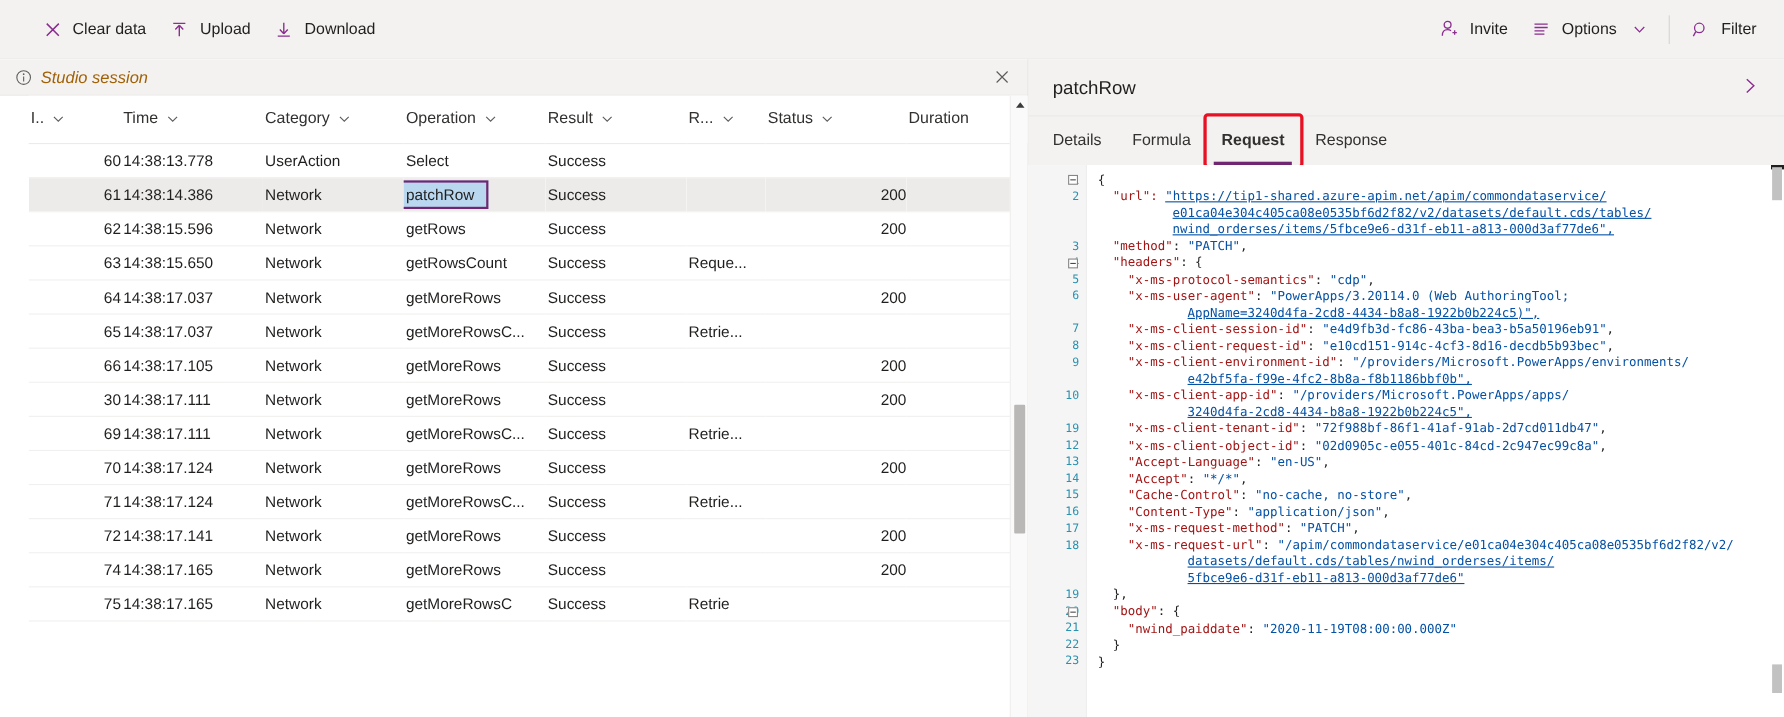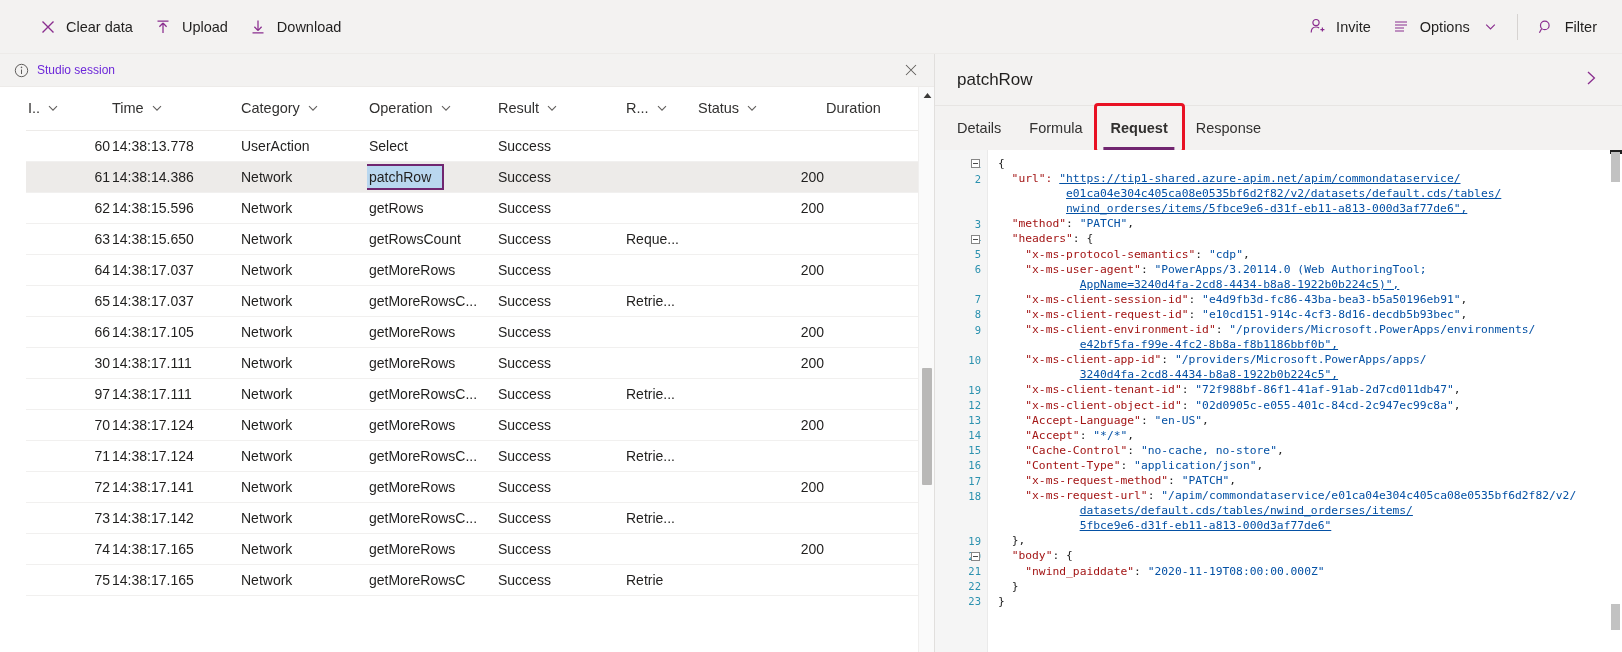--- a/index.html
+++ b/index.html
@@ -39,21 +39,21 @@
   .left { width: 934px; min-width: 934px; display: flex; flex-direction: column; min-height: 0; background: #fff; }
 
   .session-bar {
     height: 33px; min-height: 33px;
     background: #f3f2f1;
     display: flex; align-items: center;
     padding: 0 10px 0 14px;
     border-bottom: 1px solid #edebe9;
   }
   .session-info-icon { width: 15px; height: 15px; color: #605e5c; display: inline-flex; align-items: center; justify-content: center; margin-right: 8px; }
-  .session-label { font-size: 12px; color: #6d28d9; }
+  .session-label { font-size: 15px; color: #a16207; font-style: italic; }
   .session-close {
     margin-left: auto; width: 26px; height: 26px;
     display: flex; align-items: center; justify-content: center;
     color: #605e5c; cursor: pointer; background: transparent; border: none;
   }
 
   .grid-wrap { flex: 1; position: relative; min-height: 0; display: flex; flex-direction: column; padding-left: 26px; }
 
   table.grid { width: 100%; border-collapse: collapse; table-layout: fixed; }
   table.grid th {
@@ -458,21 +458,21 @@
                   <td class="num">30</td>
                   <td>14:38:17.111</td>
                   <td>Network</td>
                   <td>getMoreRows</td>
                   <td>Success</td>
                   <td></td>
                   <td class="dur">200</td>
                   <td></td>
                 </tr>
                 <tr>
-                  <td class="num">97</td>
+                  <td class="num">69</td>
                   <td>14:38:17.111</td>
                   <td>Network</td>
                   <td>getMoreRowsC...</td>
                   <td>Success</td>
                   <td>Retrie...</td>
                   <td class="dur"></td>
                   <td></td>
                 </tr>
                 <tr>
                   <td class="num">70</td>
@@ -495,30 +495,20 @@
                   <td></td>
                 </tr>
                 <tr>
                   <td class="num">72</td>
                   <td>14:38:17.141</td>
                   <td>Network</td>
                   <td>getMoreRows</td>
                   <td>Success</td>
                   <td></td>
                   <td class="dur">200</td>
-                  <td></td>
-                </tr>
-                <tr>
-                  <td class="num">73</td>
-                  <td>14:38:17.142</td>
-                  <td>Network</td>
-                  <td>getMoreRowsC...</td>
-                  <td>Success</td>
-                  <td>Retrie...</td>
-                  <td class="dur"></td>
                   <td></td>
                 </tr>
                 <tr>
                   <td class="num">74</td>
                   <td>14:38:17.165</td>
                   <td>Network</td>
                   <td>getMoreRows</td>
                   <td>Success</td>
                   <td></td>
                   <td class="dur">200</td>

